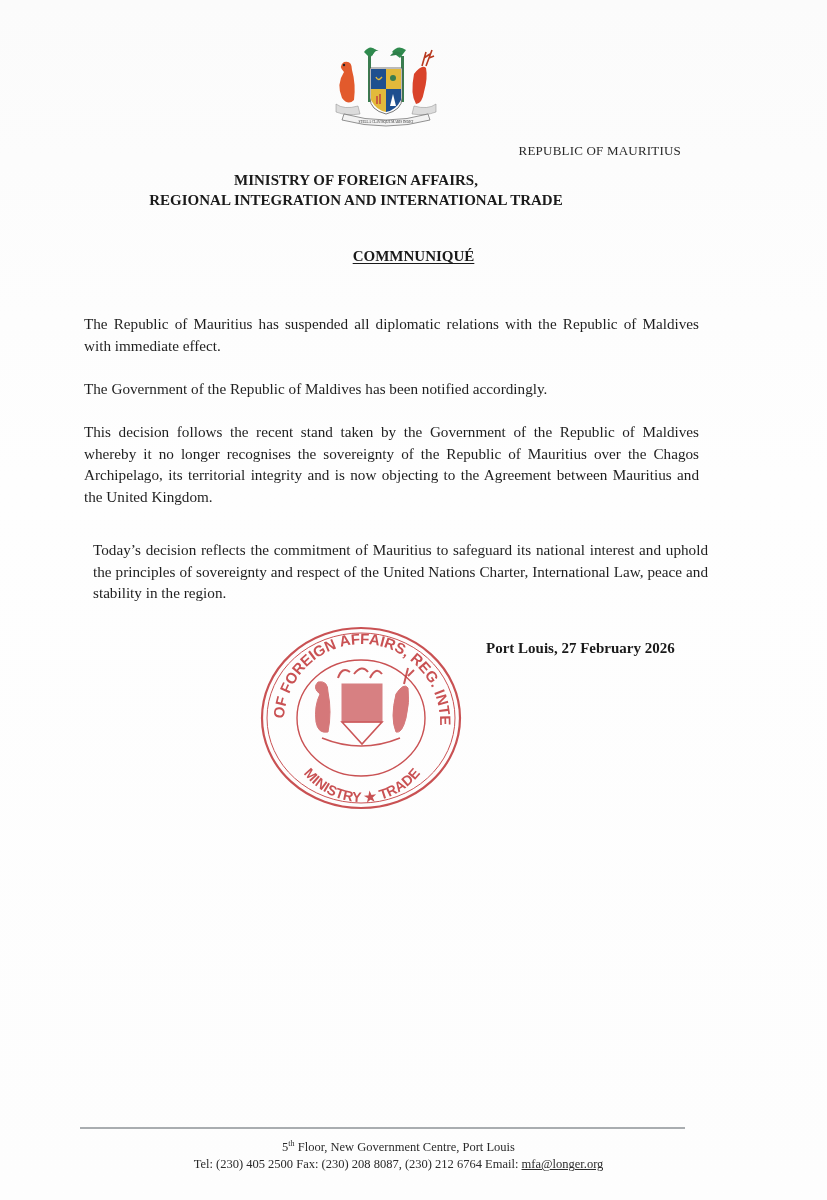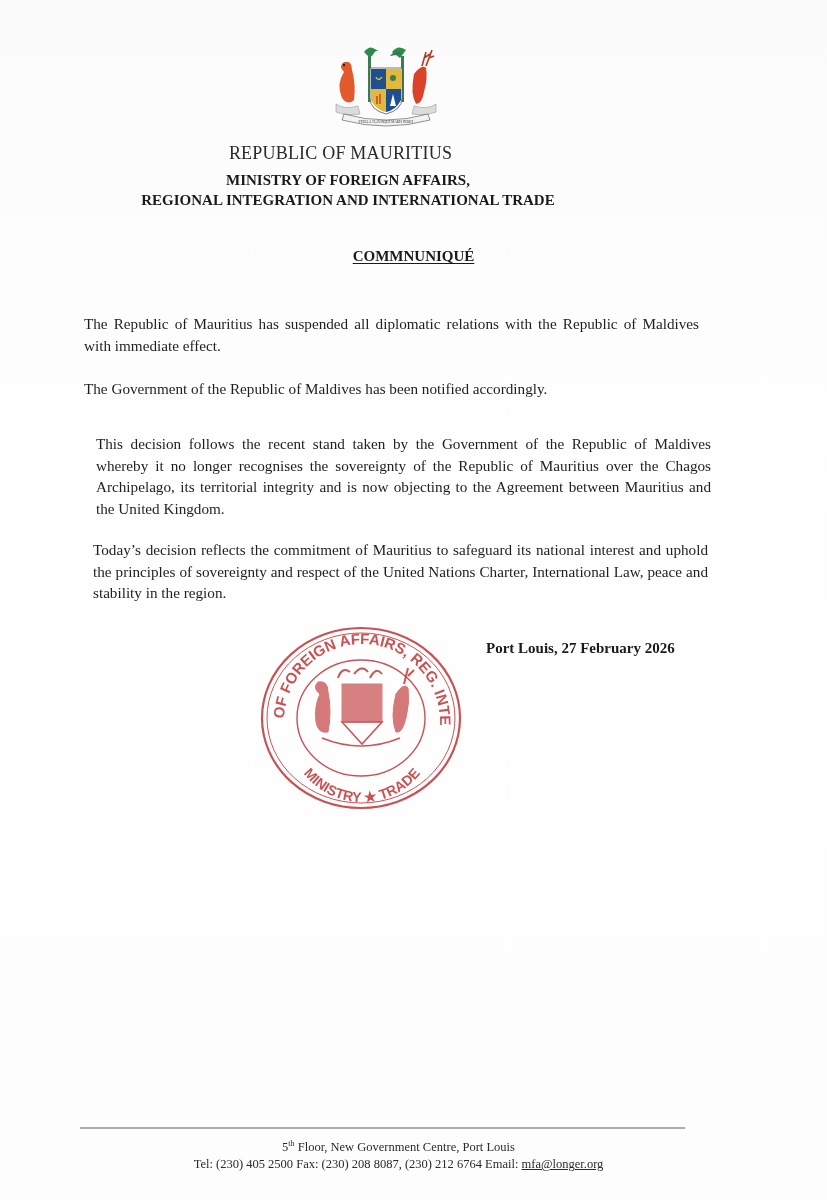--- a/index.html
+++ b/index.html
@@ -26,29 +26,29 @@
     left: 330px;
     top: 44px;
     width: 112px;
     height: 86px;
   }
   .republic {
     position: absolute;
     top: 143px;
     left: 0;
     width: 681px;
-    text-align: center;
-    font-size: 18px;
+    text-align: right;
+    font-size: 13px;
     letter-spacing: 0.2px;
     color: #2a2a2a;
   }
   .ministry {
     position: absolute;
     top: 170px;
-    left: 0;
+    left: 8px;
     width: 696px;
     text-align: center;
     font-weight: bold;
     font-size: 15px;
     line-height: 20px;
     color: #1a1a1a;
   }
   .title {
     position: absolute;
     top: 248px;
@@ -154,21 +154,21 @@
 
   <div class="ministry">
     <div>MINISTRY OF FOREIGN AFFAIRS,</div>
     <div>REGIONAL INTEGRATION AND INTERNATIONAL TRADE</div>
   </div>
 
   <div class="title">COMMNUNIQUÉ</div>
 
   <p class="body p2" style="margin:0">The Government of the Republic of Maldives has been notified accordingly.</p>
   <p class="body p1" style="margin:0">The Republic of Mauritius has suspended all diplomatic relations with the Republic of Maldives with immediate effect.</p>
-  <p class="body p3" style="margin:12px">This decision follows the recent stand taken by the Government of the Republic of Maldives whereby it no longer recognises the sovereignty of the Republic of Mauritius over the Chagos Archipelago, its territorial integrity and is now objecting to the Agreement between Mauritius and the United Kingdom.</p>
+  <p class="body p3" style="margin:0">This decision follows the recent stand taken by the Government of the Republic of Maldives whereby it no longer recognises the sovereignty of the Republic of Mauritius over the Chagos Archipelago, its territorial integrity and is now objecting to the Agreement between Mauritius and the United Kingdom.</p>
   <p class="body p4" style="margin:9px">Today’s decision reflects the commitment of Mauritius to safeguard its national interest and uphold the principles of sovereignty and respect of the United Nations Charter, International Law, peace and stability in the region.</p>
 
   <svg class="stamp" viewBox="0 0 206 190">
     <defs>
       <path id="stampArcTop" d="M 26 100 A 78 78 0 0 1 182 100"></path>
       <path id="stampArcBottom" d="M 30 106 A 74 74 0 0 0 178 106"></path>
     </defs>
     <g opacity="0.88" fill="none" stroke="#c23a3c">
       <ellipse cx="103" cy="96" rx="99" ry="90" stroke-width="2.2"></ellipse>
       <ellipse cx="103" cy="96" rx="94" ry="85" stroke-width="1"></ellipse>

